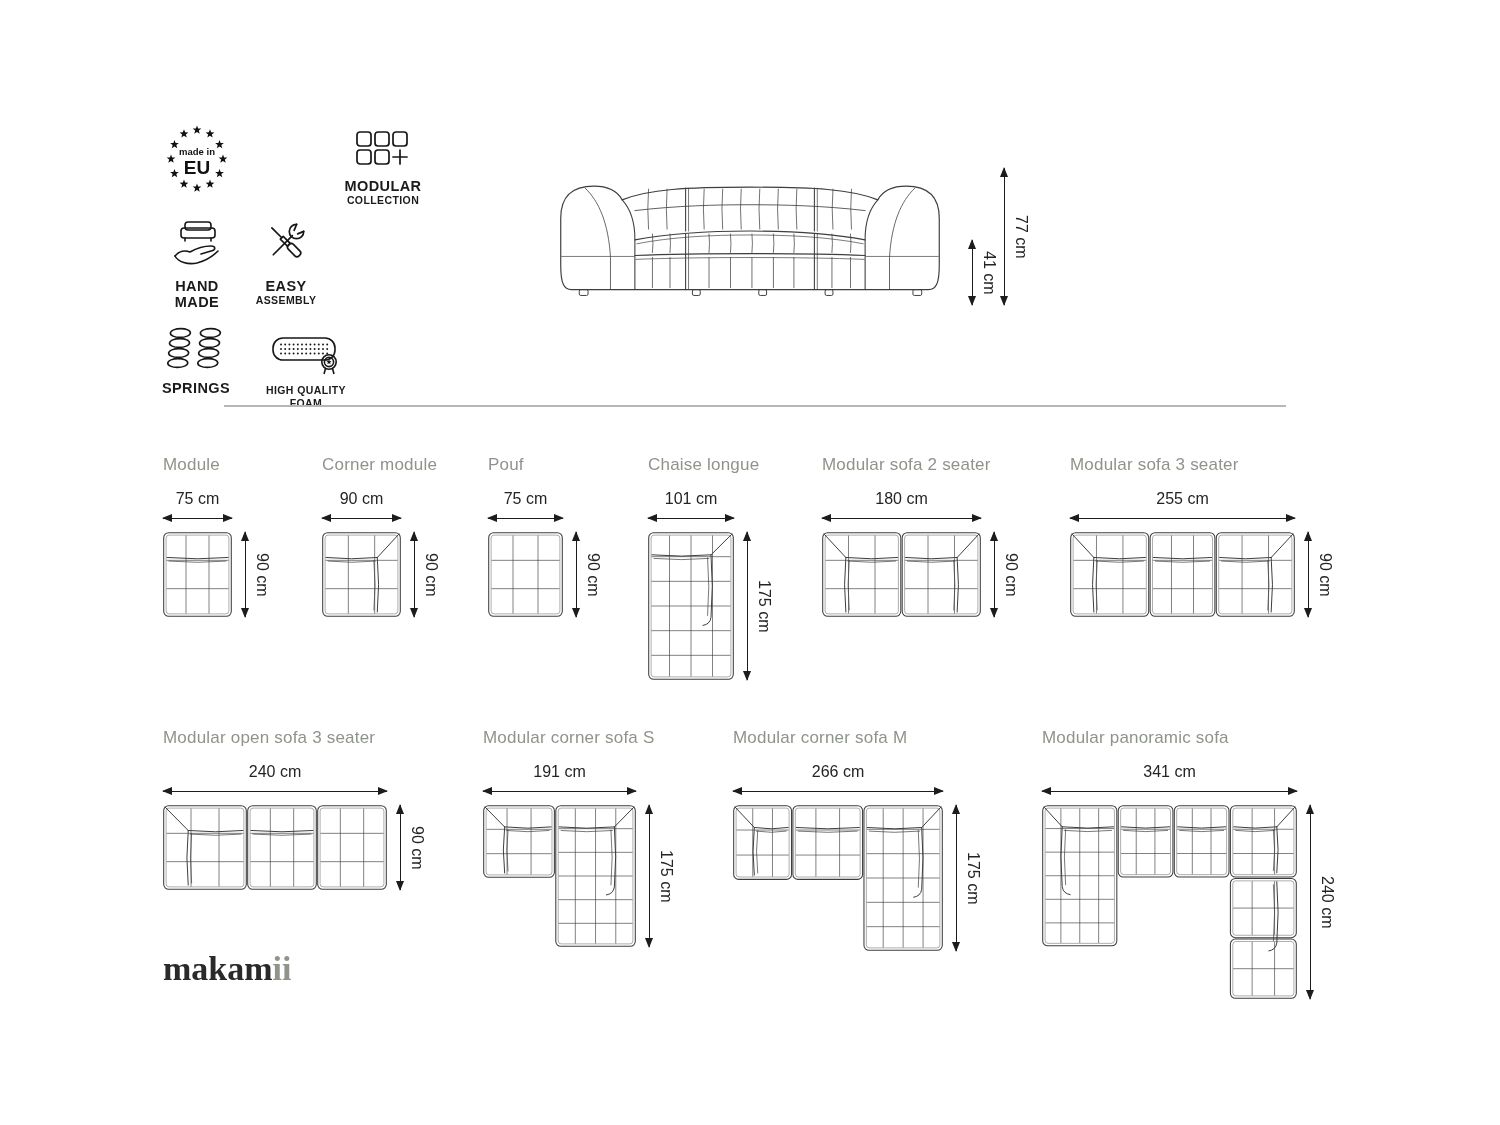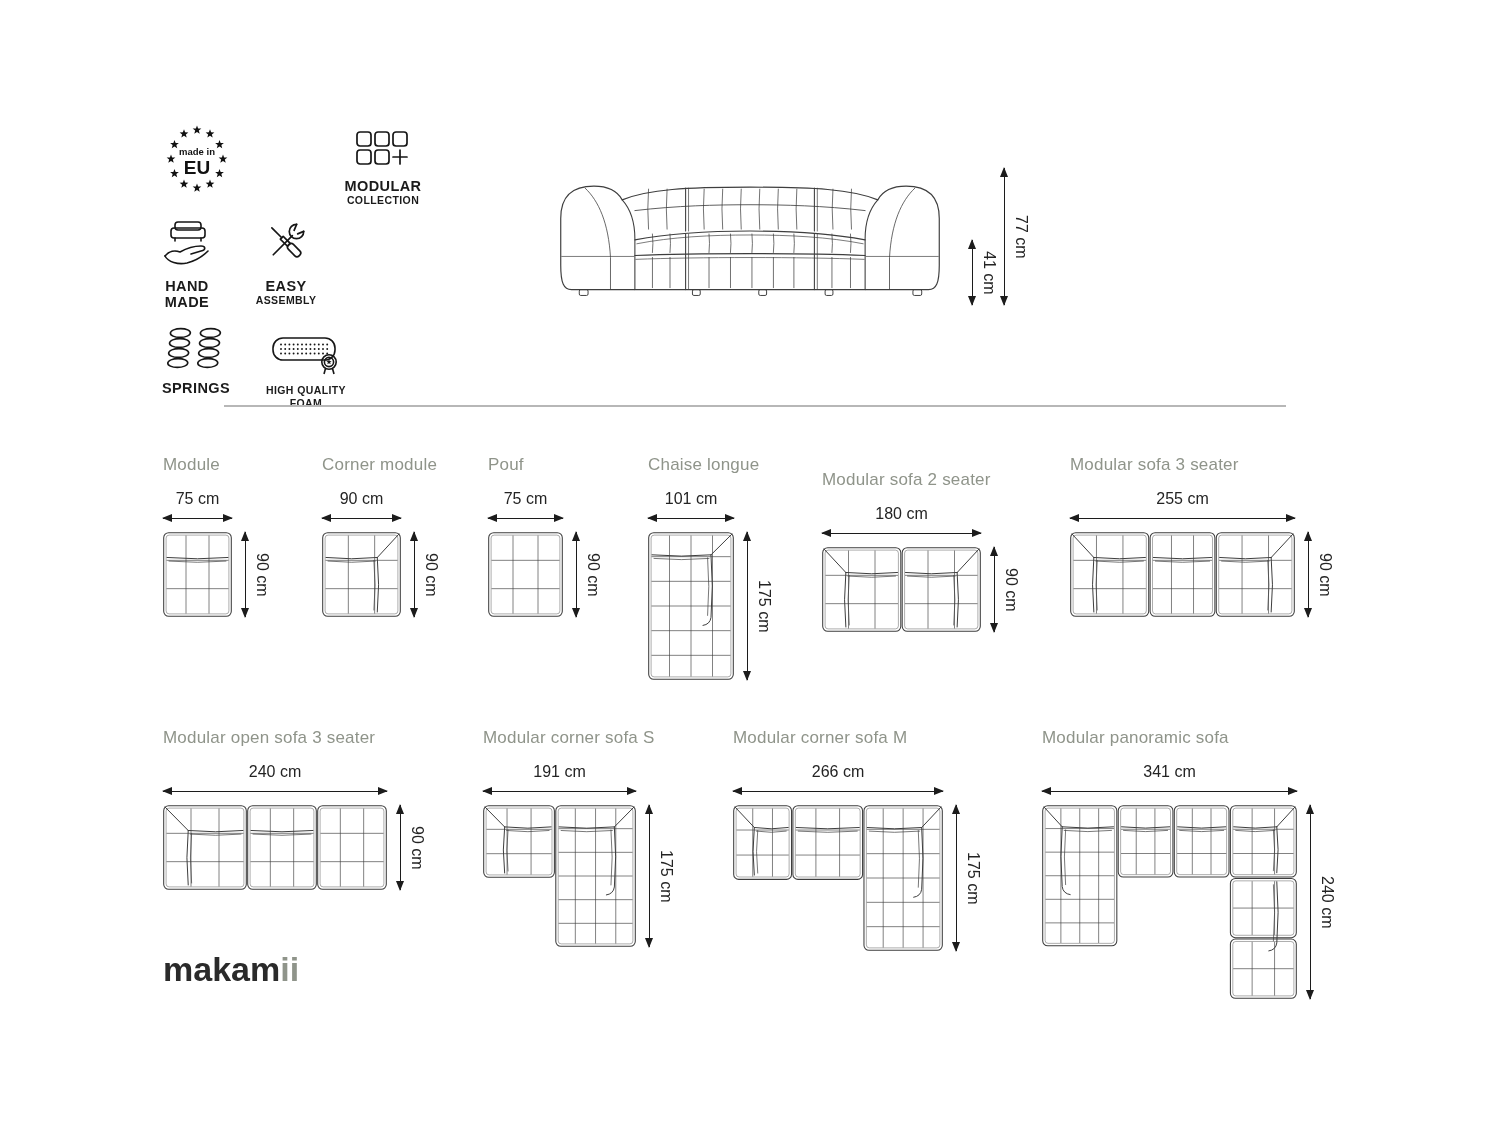--- a/index.html
+++ b/index.html
@@ -34,21 +34,21 @@
   .fig-title{font-size:17px;font-weight:500;color:#8f948a;letter-spacing:.2px;height:21px;
     margin-bottom:14px;white-space:nowrap;}
   .fig-hdim{}
   .hdim-label{text-align:center;margin-bottom:9px;height:19px;}
   .harrow{margin-bottom:13px;}
   .fig-body{display:flex;align-items:flex-start;}
   .fig-vdim{display:flex;align-items:stretch;margin-left:13px;}
   .vdim-label{writing-mode:vertical-rl;display:flex;align-items:center;justify-content:center;
     margin-left:7px;white-space:nowrap;}
   
-  .brand{position:absolute;left:163px;top:950px;font-family:Liberation Sans, sans-serif;
+  .brand{position:absolute;left:163px;top:950px;font-family:Liberation Serif, serif;
     font-weight:700;font-size:34px;color:#2a2a2a;letter-spacing:0px;}
   .brand .accent{color:#8f948a;}
 </style>
 </head>
 <body>
 
 <div class="sheet">
 
   <div class="feature" style="left:160px;top:122px;width:74px;">
     <svg class="ficon" id="eu-svg" width="64" height="74" viewBox="0 0 64 74">
@@ -79,21 +79,21 @@
         <rect x="2" y="20" width="14" height="14" rx="3"></rect>
         <rect x="20" y="20" width="14" height="14" rx="3"></rect>
         <line x1="38" y1="27" x2="52" y2="27"></line>
           <line x1="45" y1="20" x2="45" y2="34"></line>
       </g>
     </svg>
     <div class="lbl-big">MODULAR</div>
     <div class="lbl-small">COLLECTION</div>
   </div>
 
-  <div class="feature" style="left:148px;top:220px;width:78px;">
+  <div class="feature" style="left:158px;top:220px;width:78px;">
     <svg class="ficon" width="54" height="50" viewBox="0 0 54 50">
       <g stroke="#161616" stroke-width="1.6" fill="none" stroke-linecap="round" stroke-linejoin="round">
         <rect x="15" y="2" width="26" height="8" rx="3"></rect>
         <rect x="11" y="8" width="34" height="10" rx="3"></rect>
         <line x1="15" y1="18" x2="15" y2="21"></line>
           <line x1="41" y1="18" x2="41" y2="21"></line>
         <path d="M5,36 C9,31 15,30 20,32 C27,28 36,26 41,26 C46,26 46,30 41,31 L31,34"></path>
         <path d="M5,36 C8,42 18,45 27,43 C35,41 42,37 48,31"></path>
       </g>
     </svg>
@@ -350,21 +350,21 @@
             <path d="M84 2 L63.00990099009901 22.834285714285716" fill="none" stroke="#3e3e3e" stroke-width="1" stroke-linecap="round"></path>
             <path d="M63.00990099009901 22.834285714285716 Q65.609900990099 54.12571428571429 63.00990099009901 85.41714285714286 Q62.00990099009901 92.41714285714286 55.00990099009901 93.41714285714286" fill="none" stroke="#3e3e3e" stroke-width="1" stroke-linecap="round"></path>
             <path d="M59.609900990099014 25.834285714285716 Q62.00990099009901 54.12571428571429 59.609900990099014 83.41714285714286" fill="none" stroke="#3e3e3e" stroke-width="0.7" stroke-linecap="round"></path>
           </svg>
           <div class="fig-vdim" style="height: 148px;">
             <div class="varrow"></div>
             <div class="dim-label vdim-label">175 cm</div>
           </div>
         </div>
       </div>
-      <div class="figure" style="left: 822px; top: 455px; margin-top: 15px;">
+      <div class="figure" style="left: 822px; top: 455px;">
         <div class="fig-title">Modular sofa 2 seater</div>
         <div class="fig-hdim" style="width: 159px;">
           <div class="dim-label hdim-label">180 cm</div>
           <div class="harrow"></div>
         </div>
         <div class="fig-body">
           <svg width="159" height="85">
             <rect x="0.7" y="0.7" width="78.1" height="83.6" rx="5" fill="none" stroke="#3e3e3e" stroke-width="1.05"></rect>
             <rect x="3.1" y="3.1" width="73.3" height="78.8" rx="3" fill="none" stroke="#3e3e3e" stroke-width="0.5" opacity="0.85"></rect>
             <line x1="26.5" y1="3.5" x2="26.5" y2="81.5" stroke="#3e3e3e" stroke-width="0.65"></line>

